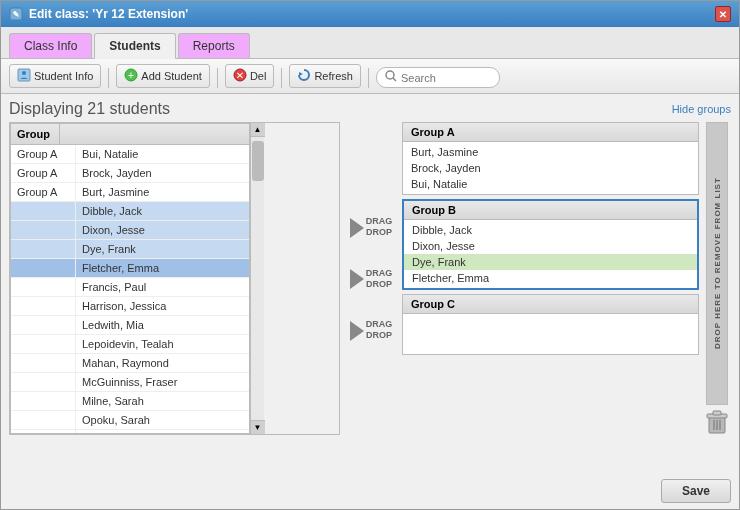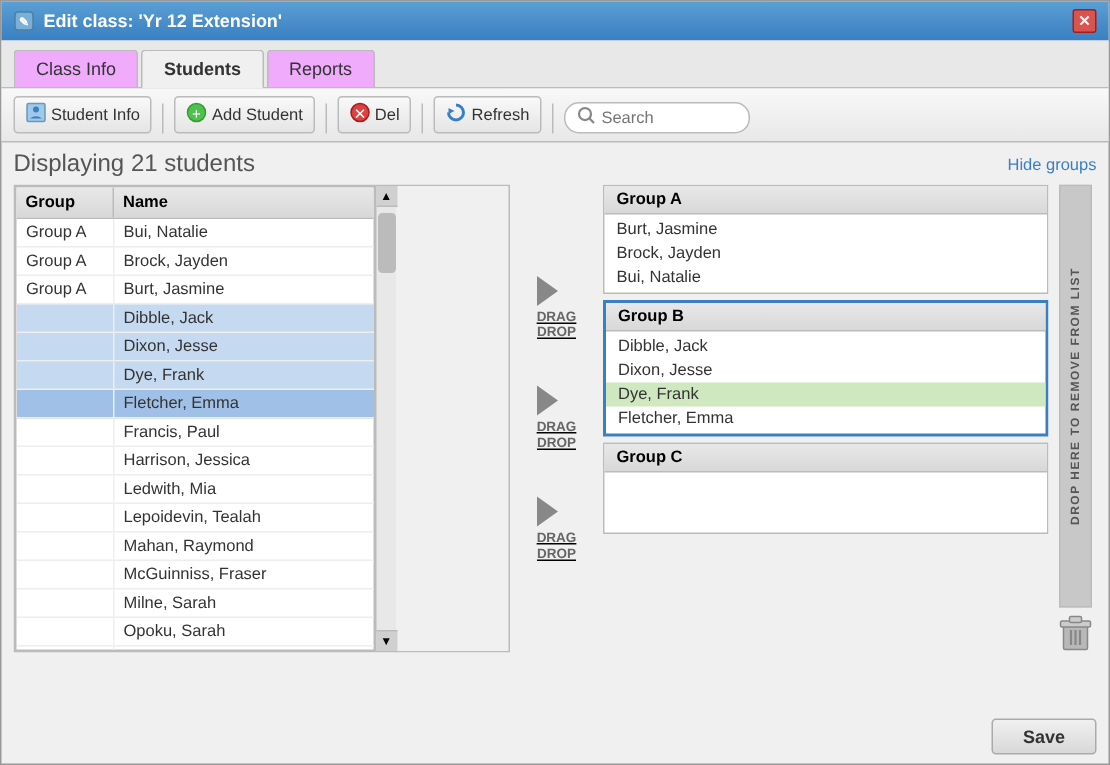--- a/index.html
+++ b/index.html
@@ -162,21 +162,21 @@
       background: white;
       overflow: hidden;
     }
     .list-header {
       display: flex;
       background: linear-gradient(to bottom, #e8e8e8, #d8d8d8);
       border-bottom: 1px solid #bbb;
       flex-shrink: 0;
     }
     .col-group {
-      width: 65px;
+      width: 49px;
       padding: 4px 6px;
       font-weight: bold;
       font-size: 11px;
       border-right: 1px solid #bbb;
       flex-shrink: 0;
     }
     .col-name {
       flex: 1;
       padding: 4px 6px;
       font-weight: bold;
@@ -216,24 +216,23 @@
       display: flex;
       flex-direction: column;
       align-items: center;
       justify-content: center;
       gap: 30px;
       width: 50px;
       flex-shrink: 0;
     }
     .drag-drop-btn {
       display: flex;
-      flex-direction: column;
-      align-items: flex-start;
+      flex-direction: row;
+      align-items: flex-end;
       gap: 2px;
-      text-decoration: underline;
     }
     .arrow-right {
       width: 0;
       height: 0;
       border-top: 10px solid transparent;
       border-bottom: 10px solid transparent;
       border-left: 14px solid #888;
     }
     .drag-label {
       font-size: 9px;
@@ -417,21 +416,20 @@
       <span class="status-text">Displaying 21 students</span>
       <a class="hide-groups-link">Hide groups</a>
     </div>
 
     <div class="main-content">
 
       <div class="student-list-wrapper">
         <div class="student-list-panel">
           <div class="list-header">
             <div class="col-group">Group</div>
-            <div class="col-name">Name</div>
           </div>
           <div class="list-body">
             <div class="list-row">
               <div class="row-group">Group A</div>
               <div class="row-name">Bui, Natalie</div>
             </div>
             <div class="list-row">
               <div class="row-group">Group A</div>
               <div class="row-name">Brock, Jayden</div>
             </div>

